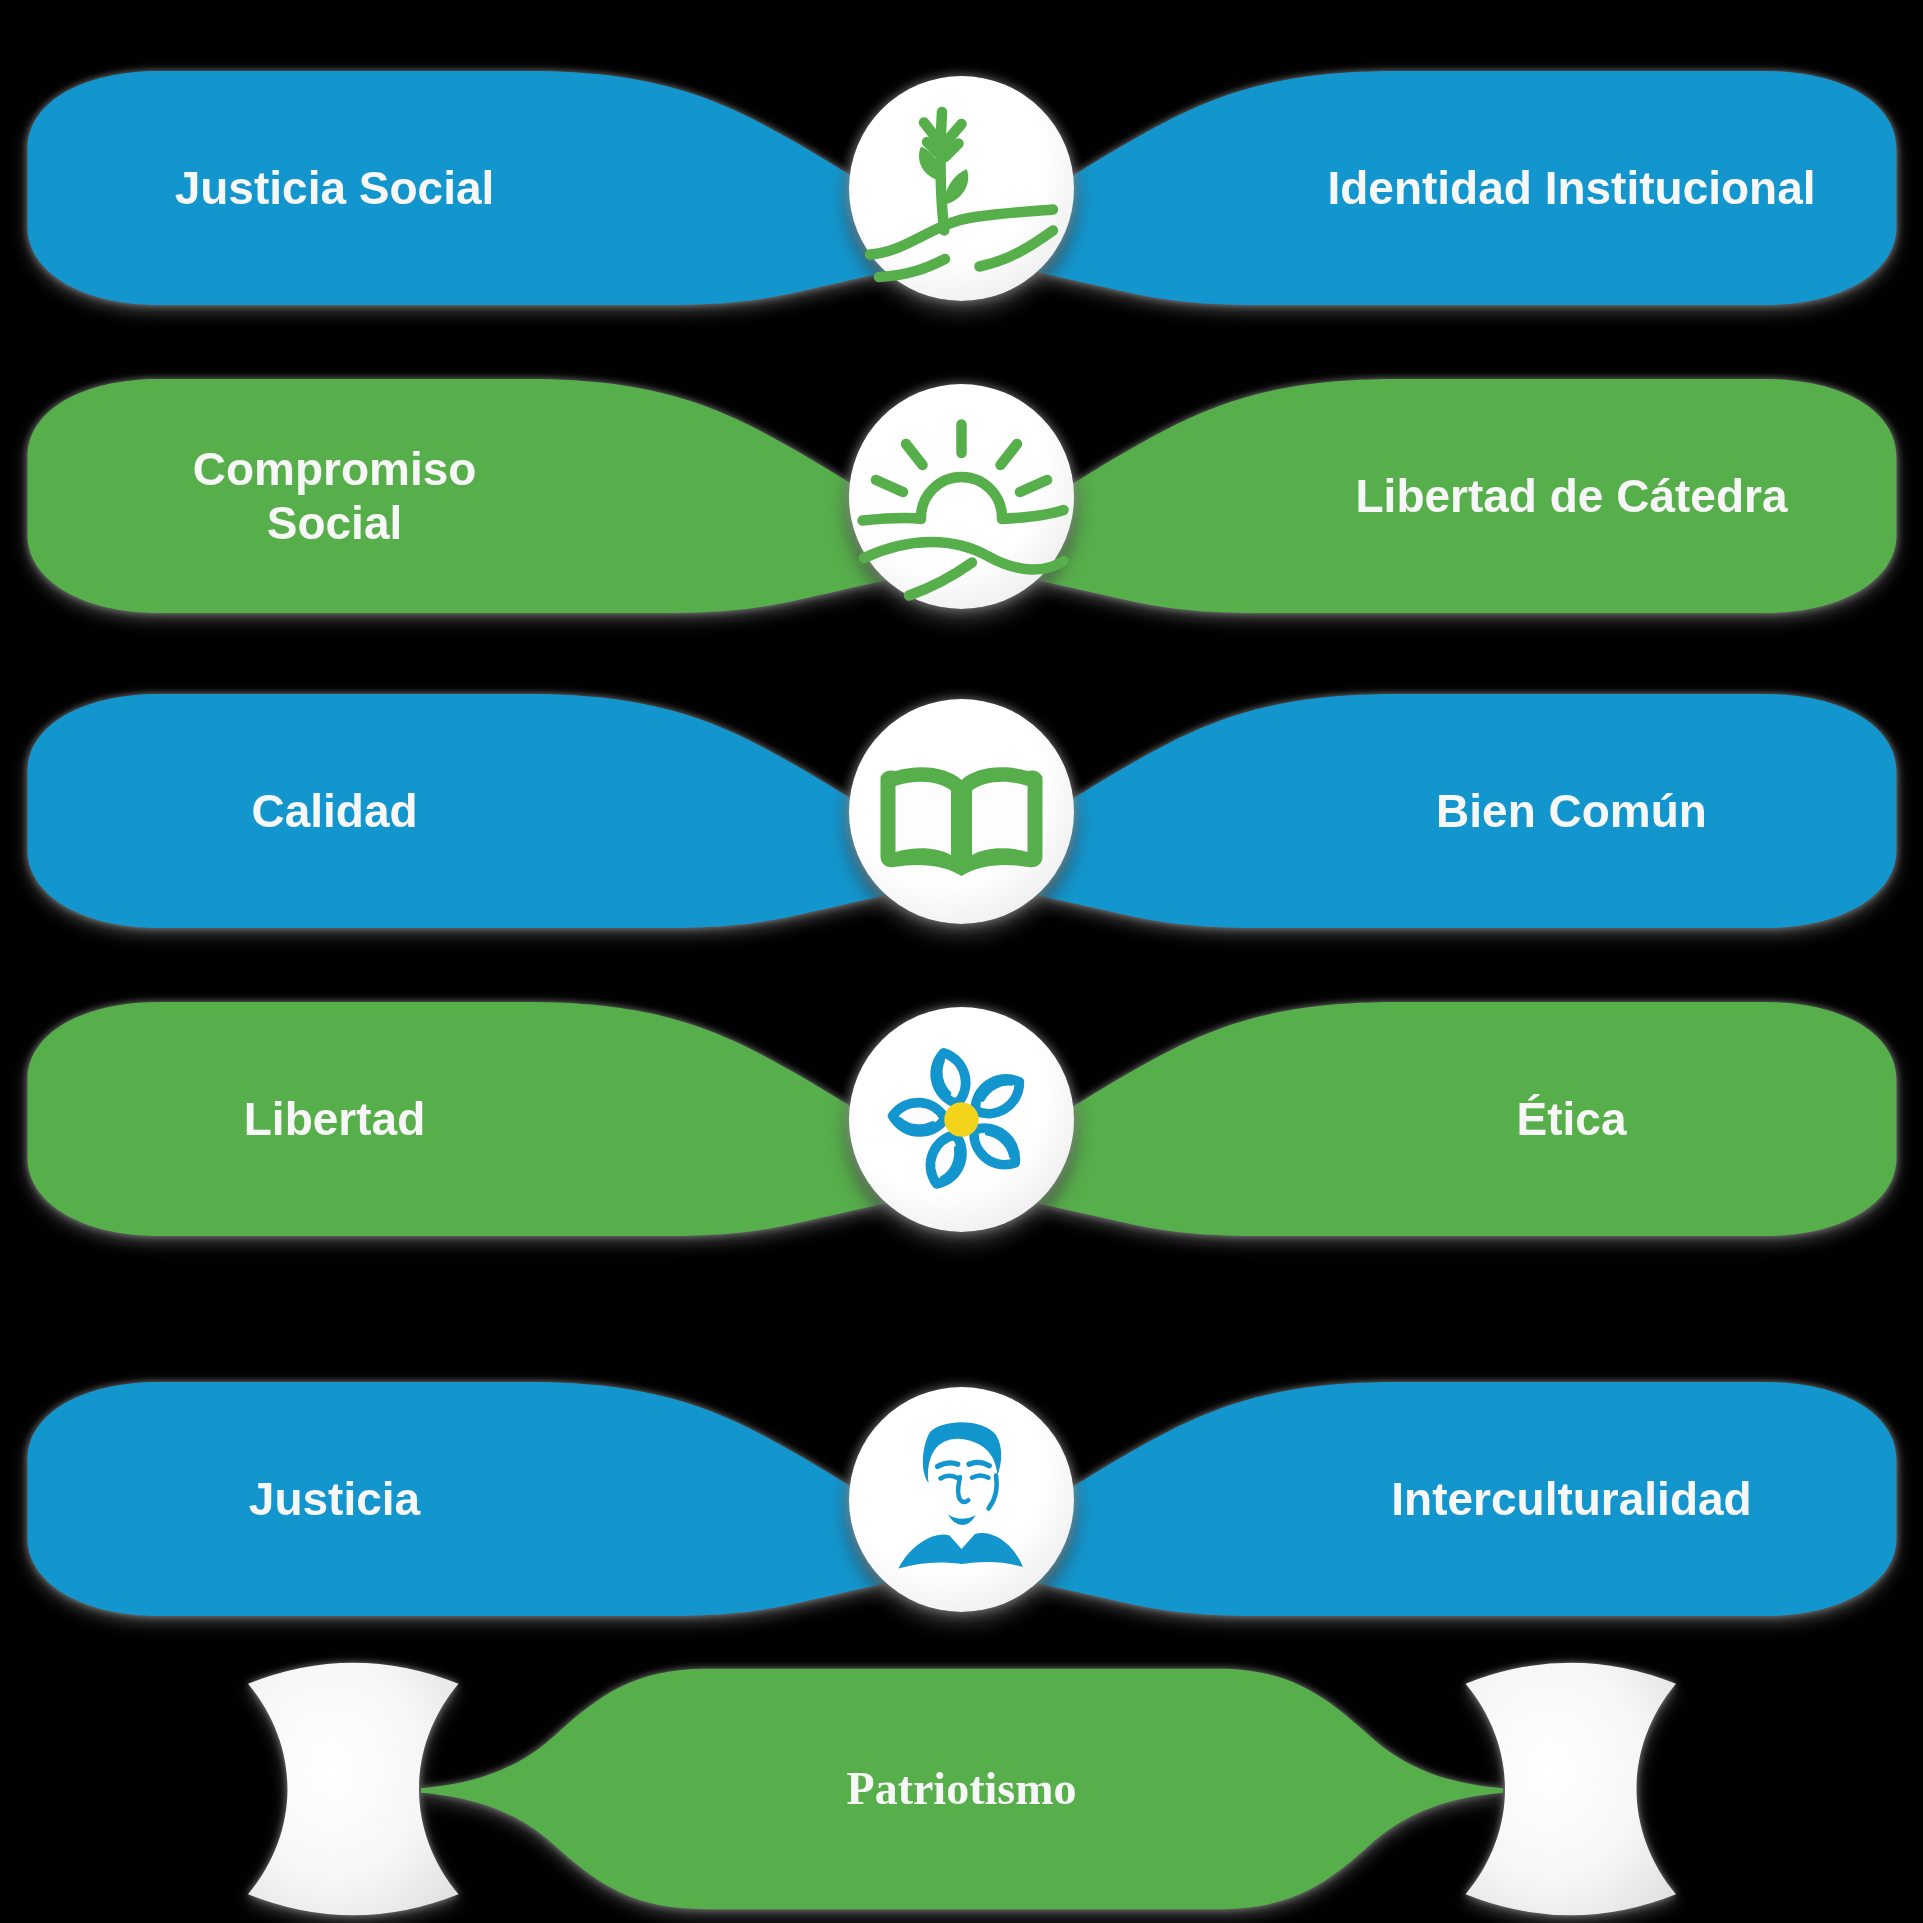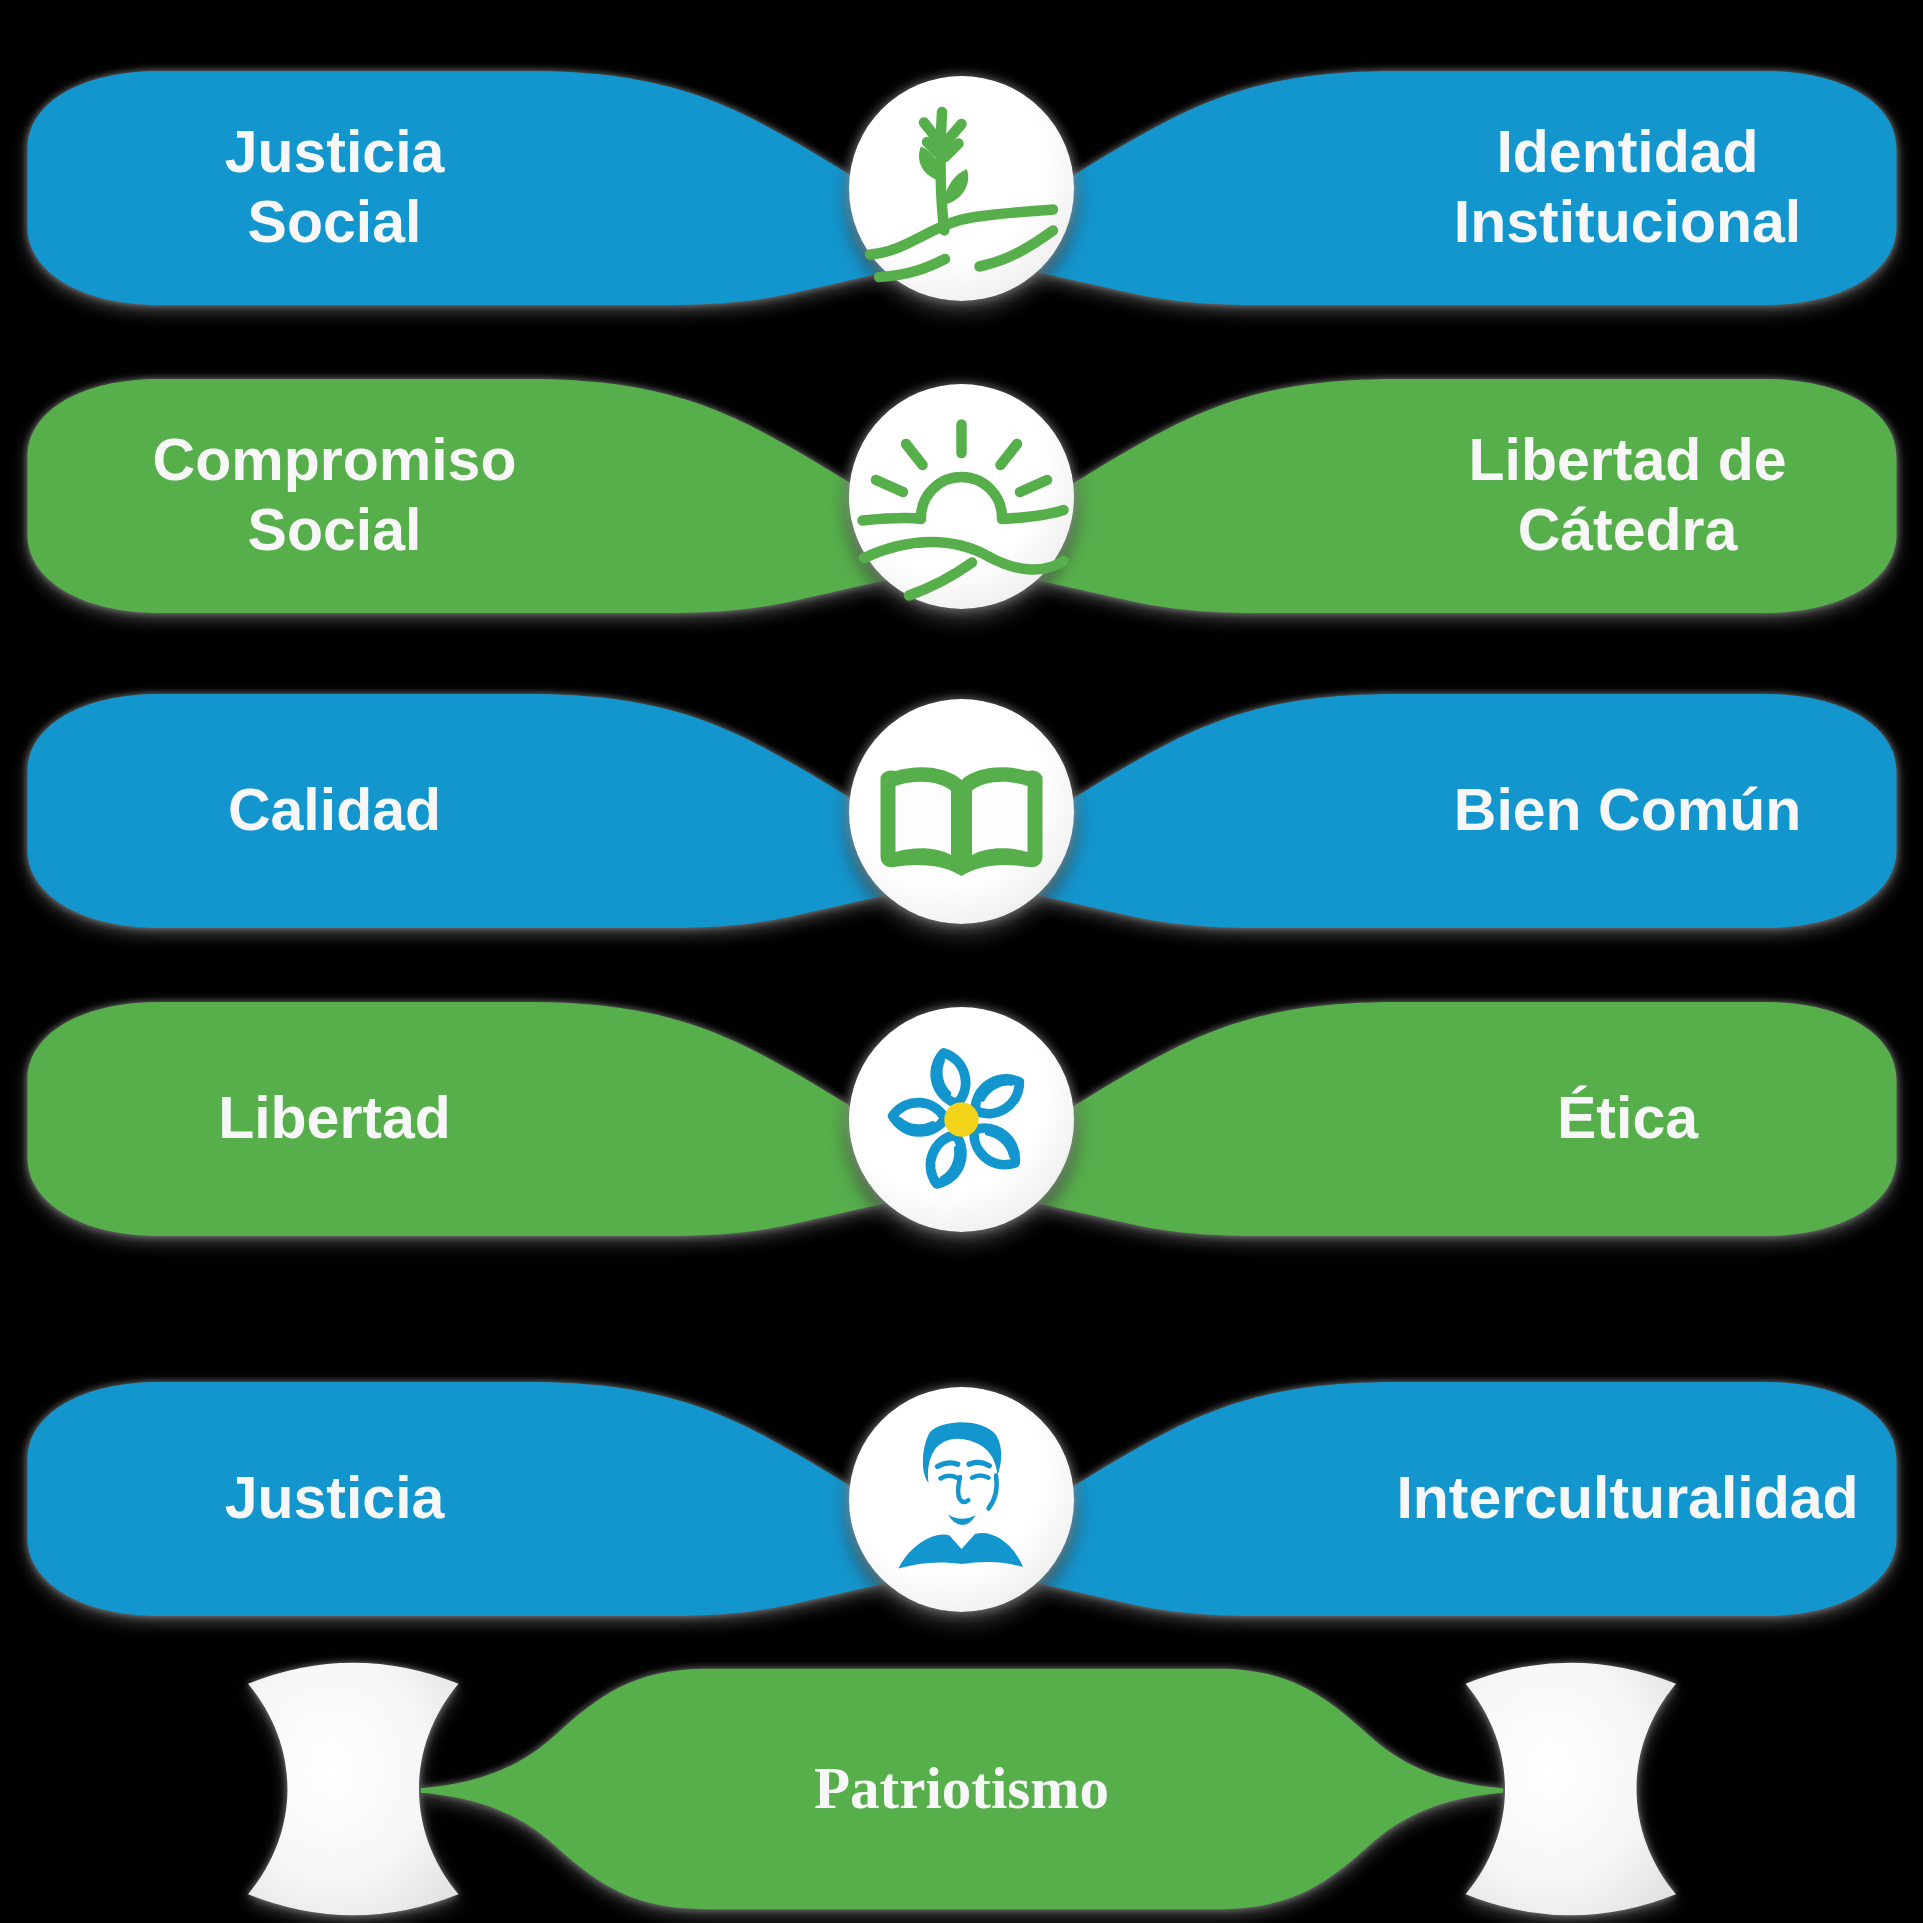--- a/index.html
+++ b/index.html
@@ -16,24 +16,24 @@
       box-shadow:0 0 12px rgba(170,170,170,.7), 0 12px 19.5px rgba(60,60,60,.85);}
   .circle svg{position:absolute;inset:0;width:100%;height:100%;}
   .stroke-green{stroke:var(--green,#57AF4B);fill:none;stroke-linecap:round;stroke-linejoin:round;}
   .stroke-blue{stroke:var(--blue,#1396CE);fill:none;stroke-linecap:round;stroke-linejoin:round;}
   .solid-green{fill:var(--green,#57AF4B);stroke:none;}
   .solid-blue{fill:var(--blue,#1396CE);stroke:none;}
   .page-white{fill:#fdfdfd;stroke:none;}
   .petal{fill:#fdfdfd;stroke:var(--blue,#1396CE);stroke-width:13px;stroke-linejoin:round;}
   .flower-core{fill:var(--yellow,#F3D41B);}
   .label{position:absolute;display:flex;align-items:center;justify-content:center;text-align:center;
-      height:100%;top:0;color:var(--text,#F7F7F7);font-weight:700;font-size:59px;line-height:1.18;
+      height:100%;top:0;color:var(--text,#F7F7F7);font-weight:700;font-size:46px;line-height:1.18;
       letter-spacing:0px;}
   .label-left{left:139px;width:391px;}
-  .label-right{left:1357px;width:541px;text-align:center;}
+  .label-right{left:1301px;width:541px;text-align:center;}
   .label-bottom{left:691px;width:541px;}
   .spool{fill:url(#spoolGrad);}
 </style>
 </head>
 <body>
 
 <div class="canvas">
 
   <section class="row row-1">
     <svg class="ribbons" viewBox="0 0 2560 320">

